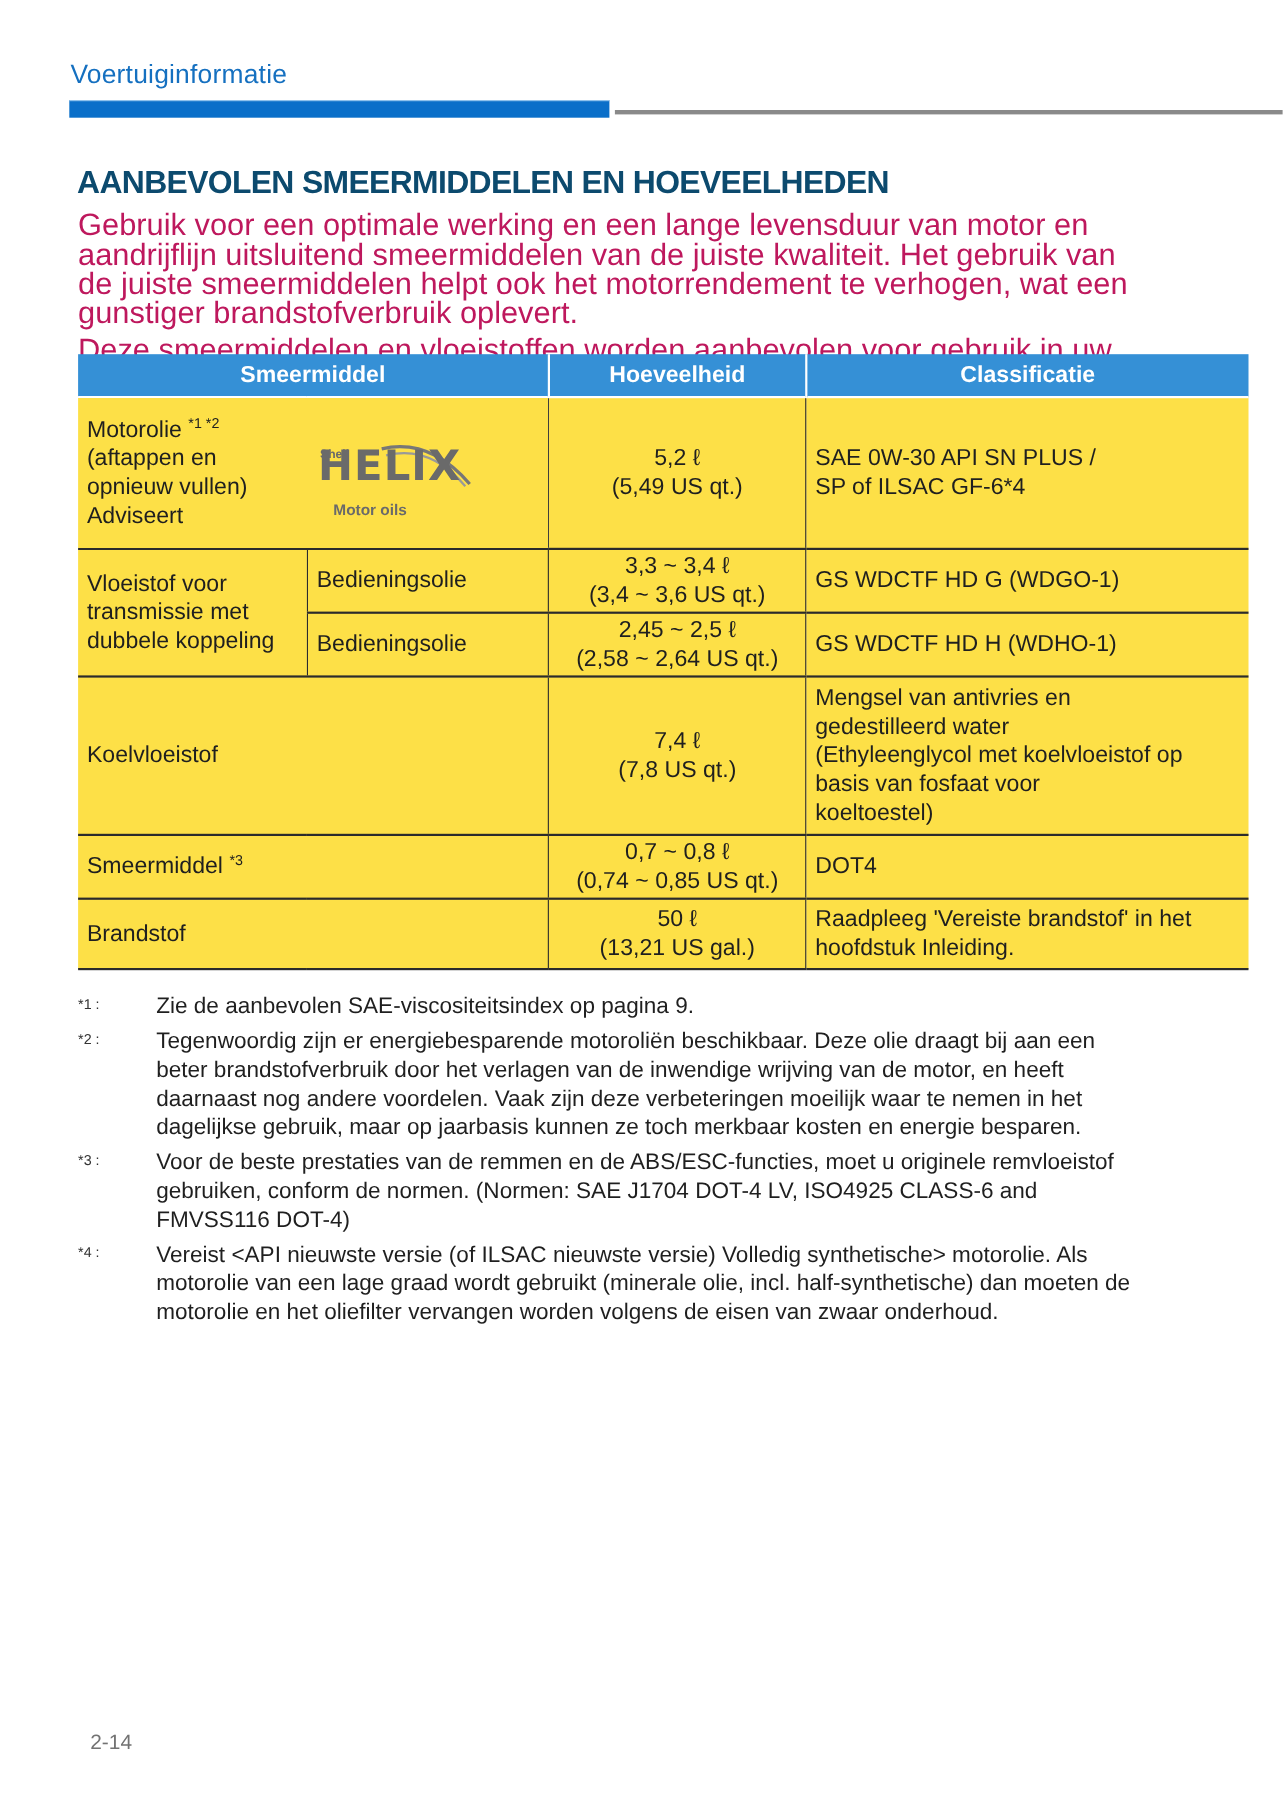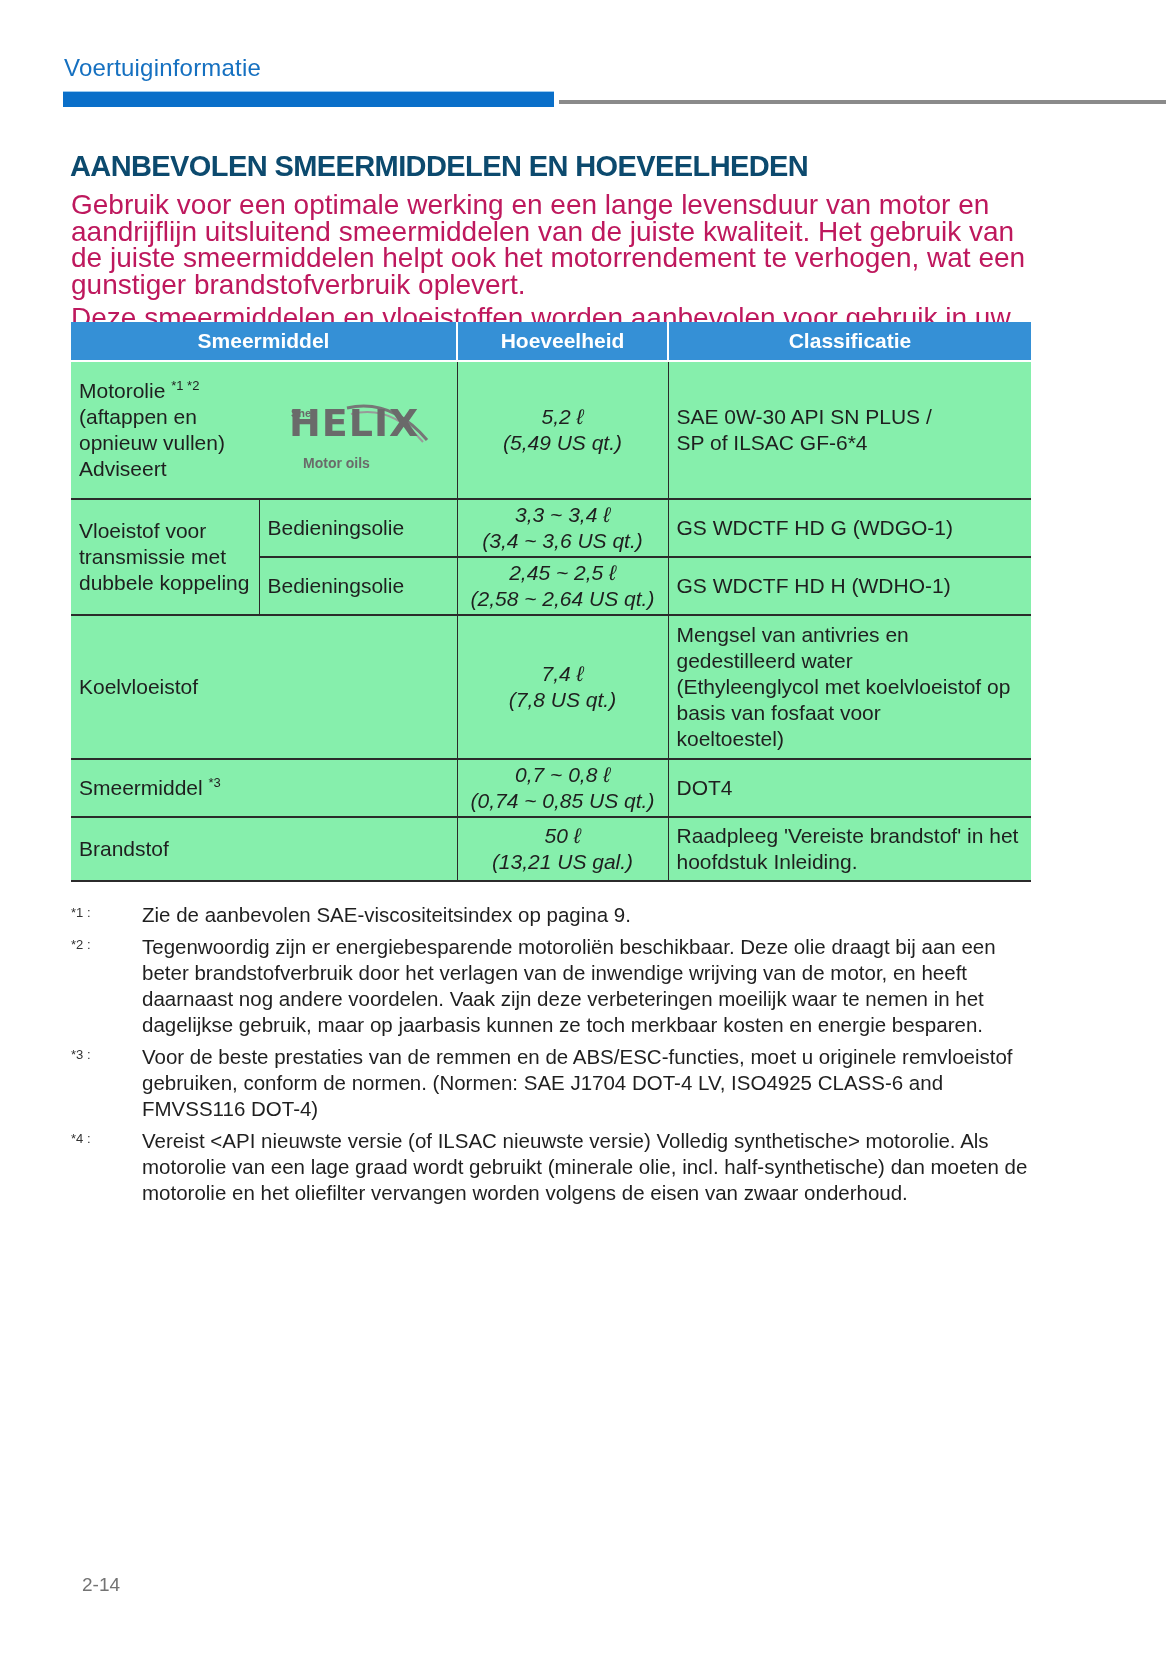--- a/index.html
+++ b/index.html
@@ -4,25 +4,25 @@
 <style>
   html, body { margin: 0; padding: 0; background: #ffffff; }
   body { width: 1166px; height: 1654px; position: relative; overflow: hidden;
          font-family: "Liberation Sans", "DejaVu Sans", sans-serif; color: #1a1a1a; }
   .section-label { position: absolute; left: 64px; top: 54px; font-size: 24px; color: #1570c0; letter-spacing: 0.2px; }
   .bar-blue { position: absolute; left: 63px; top: 91px; width: 491px; height: 15px; background: #0a6fc9; border-top: 1px solid #9ccaf0; }
   .bar-gray { position: absolute; left: 559px; top: 100px; width: 607px; height: 4px; background: #8a8a8a; }
   .page-title { position: absolute; left: 70px; top: 150px; font-size: 29px; font-weight: bold; color: #0c4a6e; letter-spacing: -0.6px; white-space: nowrap; }
   .intro { position: absolute; left: 71px; top: 192px; width: 960px; font-size: 28px; line-height: 26.5px; color: #be185d; }
   .intro p { margin: 0 0 7px 0; }
-  table.lub { position: absolute; left: 71px; top: 322px; width: 960px; border-collapse: collapse; font-size: 21px; color: #1f1f1f; }
+  table.lub { position: absolute; left: 71px; top: 322px; width: 1064px; border-collapse: collapse; font-size: 21px; color: #1f1f1f; }
   table.lub th { background: #3590d6; color: #ffffff; font-weight: bold; height: 38px; padding: 0; font-size: 21px; text-align: center; border-left: 2px solid #ffffff; }
   table.lub th:first-child { border-left: none; }
-  table.lub td { background: #86efac; border-bottom: 2px solid #2b2b2b; vertical-align: middle; padding: 2px 8px; line-height: 26px; }
-  table.lub td.c { text-align: center; font-style: italic; }
+  table.lub td { background: #fde047; border-bottom: 2px solid #2b2b2b; vertical-align: middle; padding: 2px 8px; line-height: 26px; }
+  table.lub td.c { text-align: center; }
   table.lub td.vl { border-left: 1.5px solid #2b2b2b; }
   table.lub tr.first td { border-top: 2px solid #ffffff; }
   .sup { font-size: 13px; vertical-align: super; line-height: 0; }
   .motor-cell { position: relative; }
   .helix { position: absolute; left: 218px; top: 38px; width: 140px; height: 66px; color: #6a6a6a; }
   .helix .shell { position: absolute; left: 2px; top: 0; font-size: 11px; font-weight: bold; }
   .helix .word { position: absolute; left: 0; top: 10px; font-size: 38px; font-weight: 900; letter-spacing: 1px; font-family: "DejaVu Sans", sans-serif; }
   .helix .sub { position: absolute; left: 2px; top: 50px; font-size: 14px; font-weight: bold; margin-left: 12px; }
   .helix svg { position: absolute; left: 52px; top: 0; }
   .notes { position: absolute; left: 71px; top: 902px; width: 970px; font-size: 20.5px; line-height: 26px; color: #1f1f1f; }

